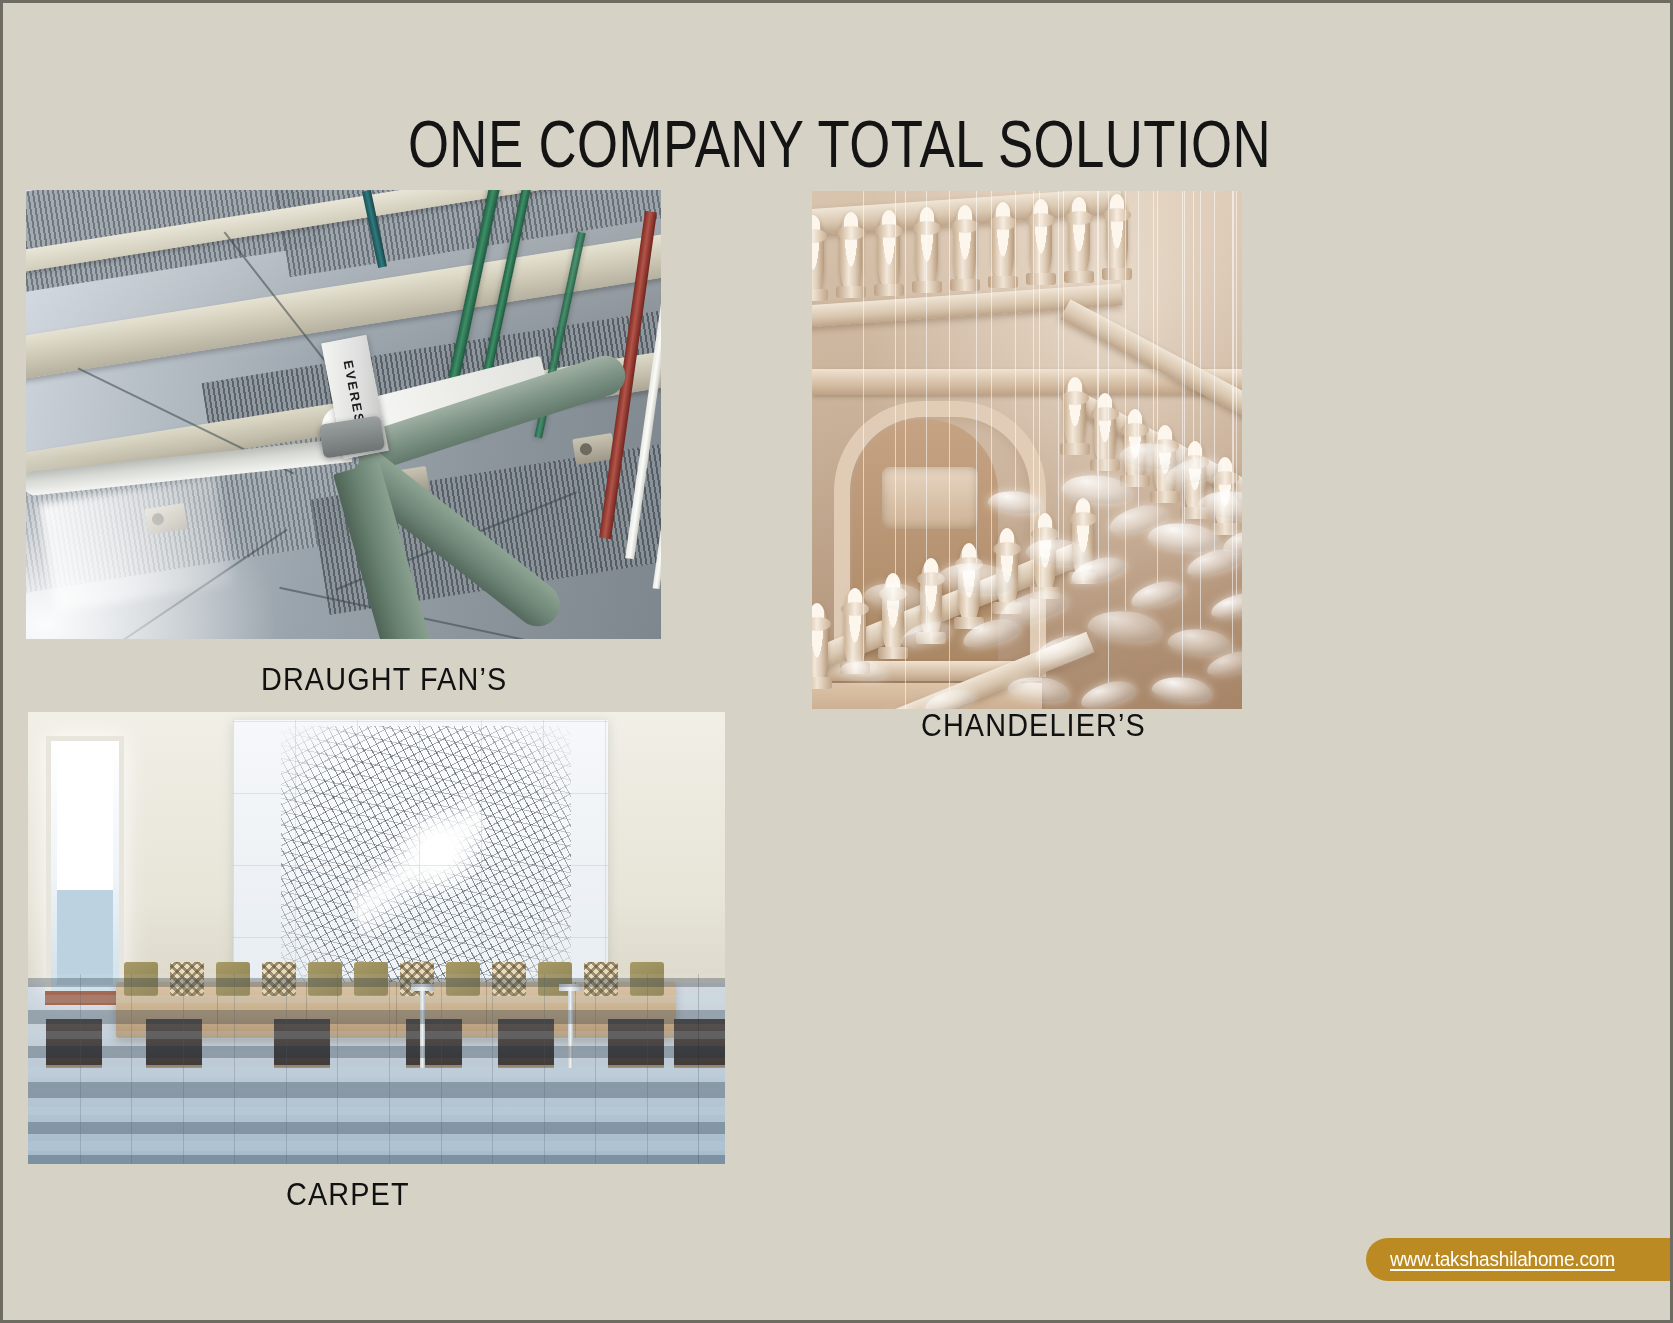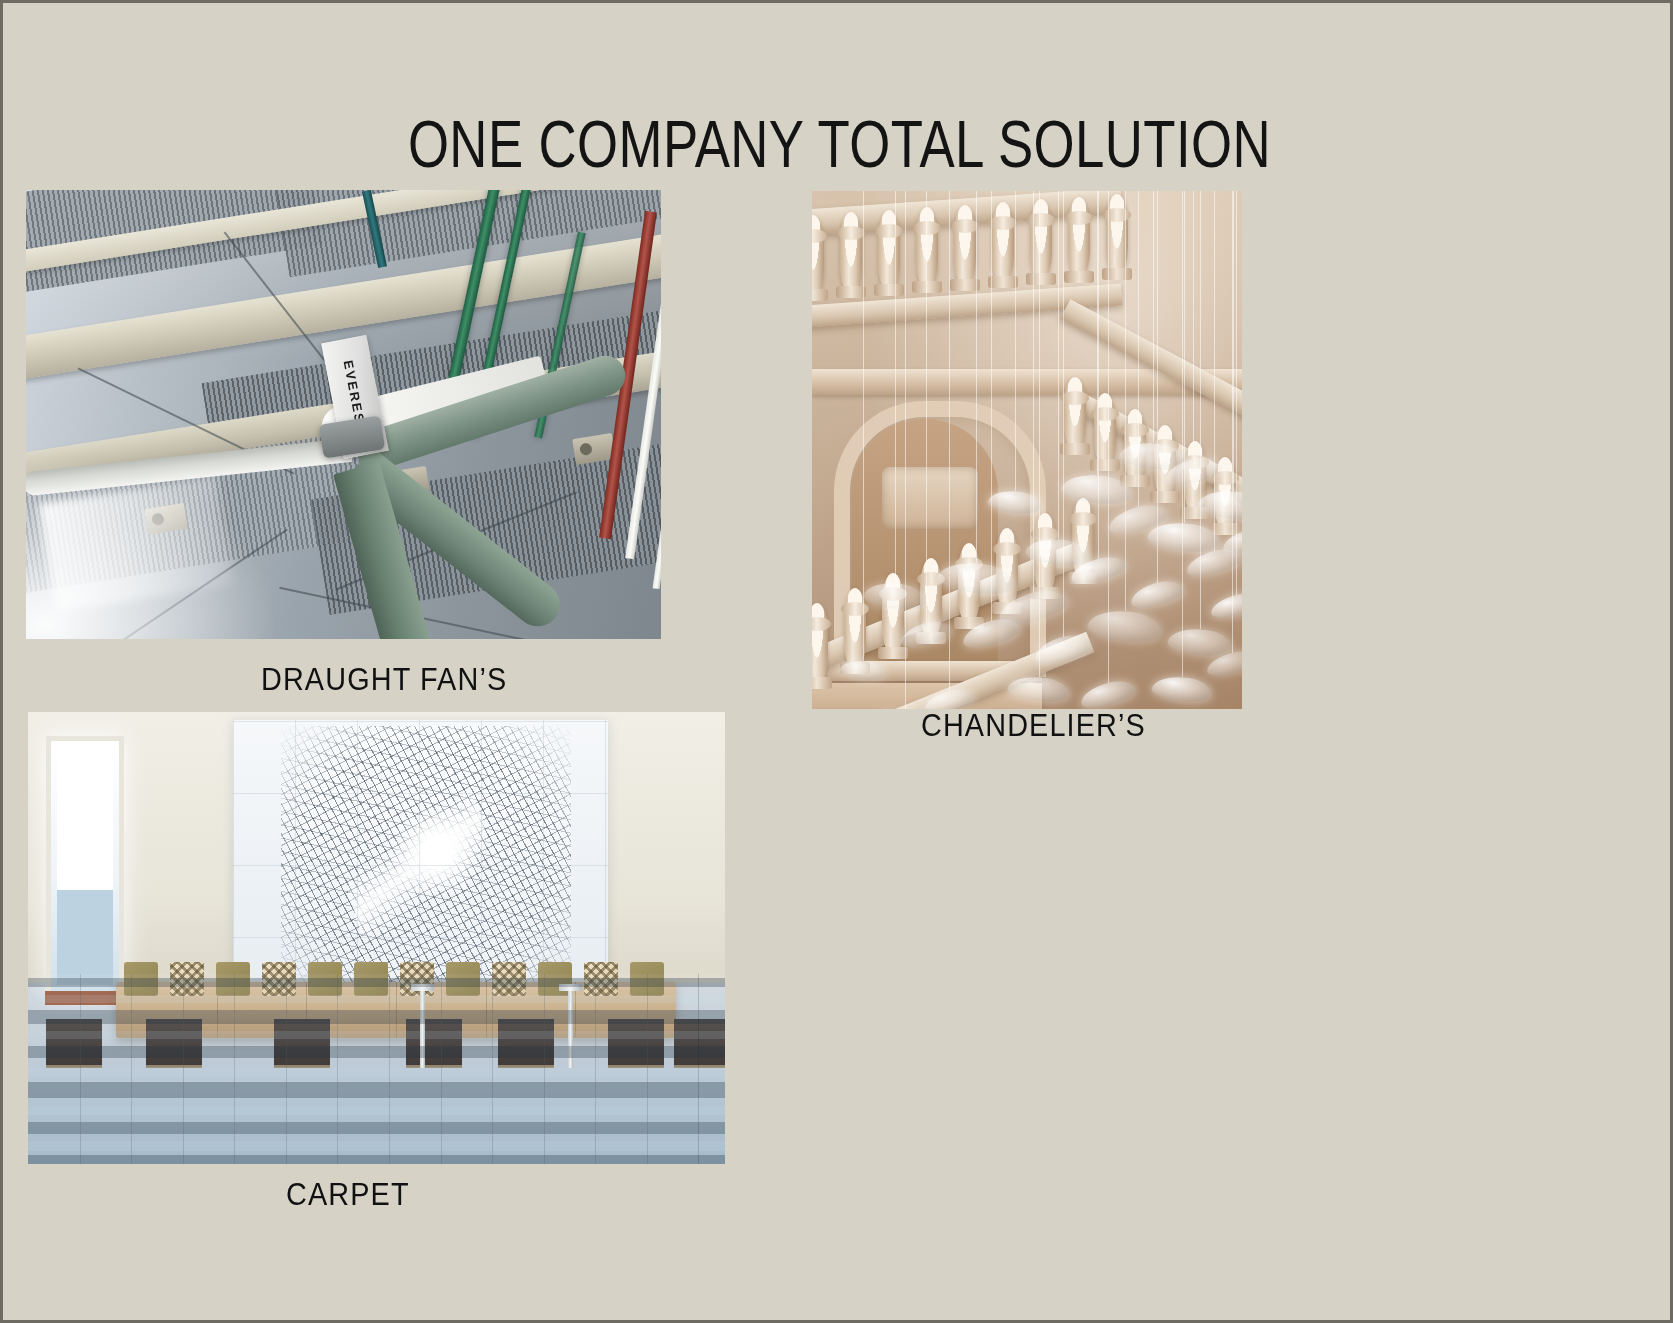--- a/index.html
+++ b/index.html
@@ -716,14 +716,17 @@
       </div>
     </div>
   </div>
 
   <div class="caption" id="caption-fans">DRAUGHT FAN’S</div>
 
   <div class="caption" id="caption-chandelier">CHANDELIER’S</div>
 
   <div class="caption" id="caption-carpet">CARPET</div>
 
+  <div id="website-badge">
+    <span id="website-link">www.takshashilahome.com</span>
+  </div>
 
 </div>
 
 </body></html>

